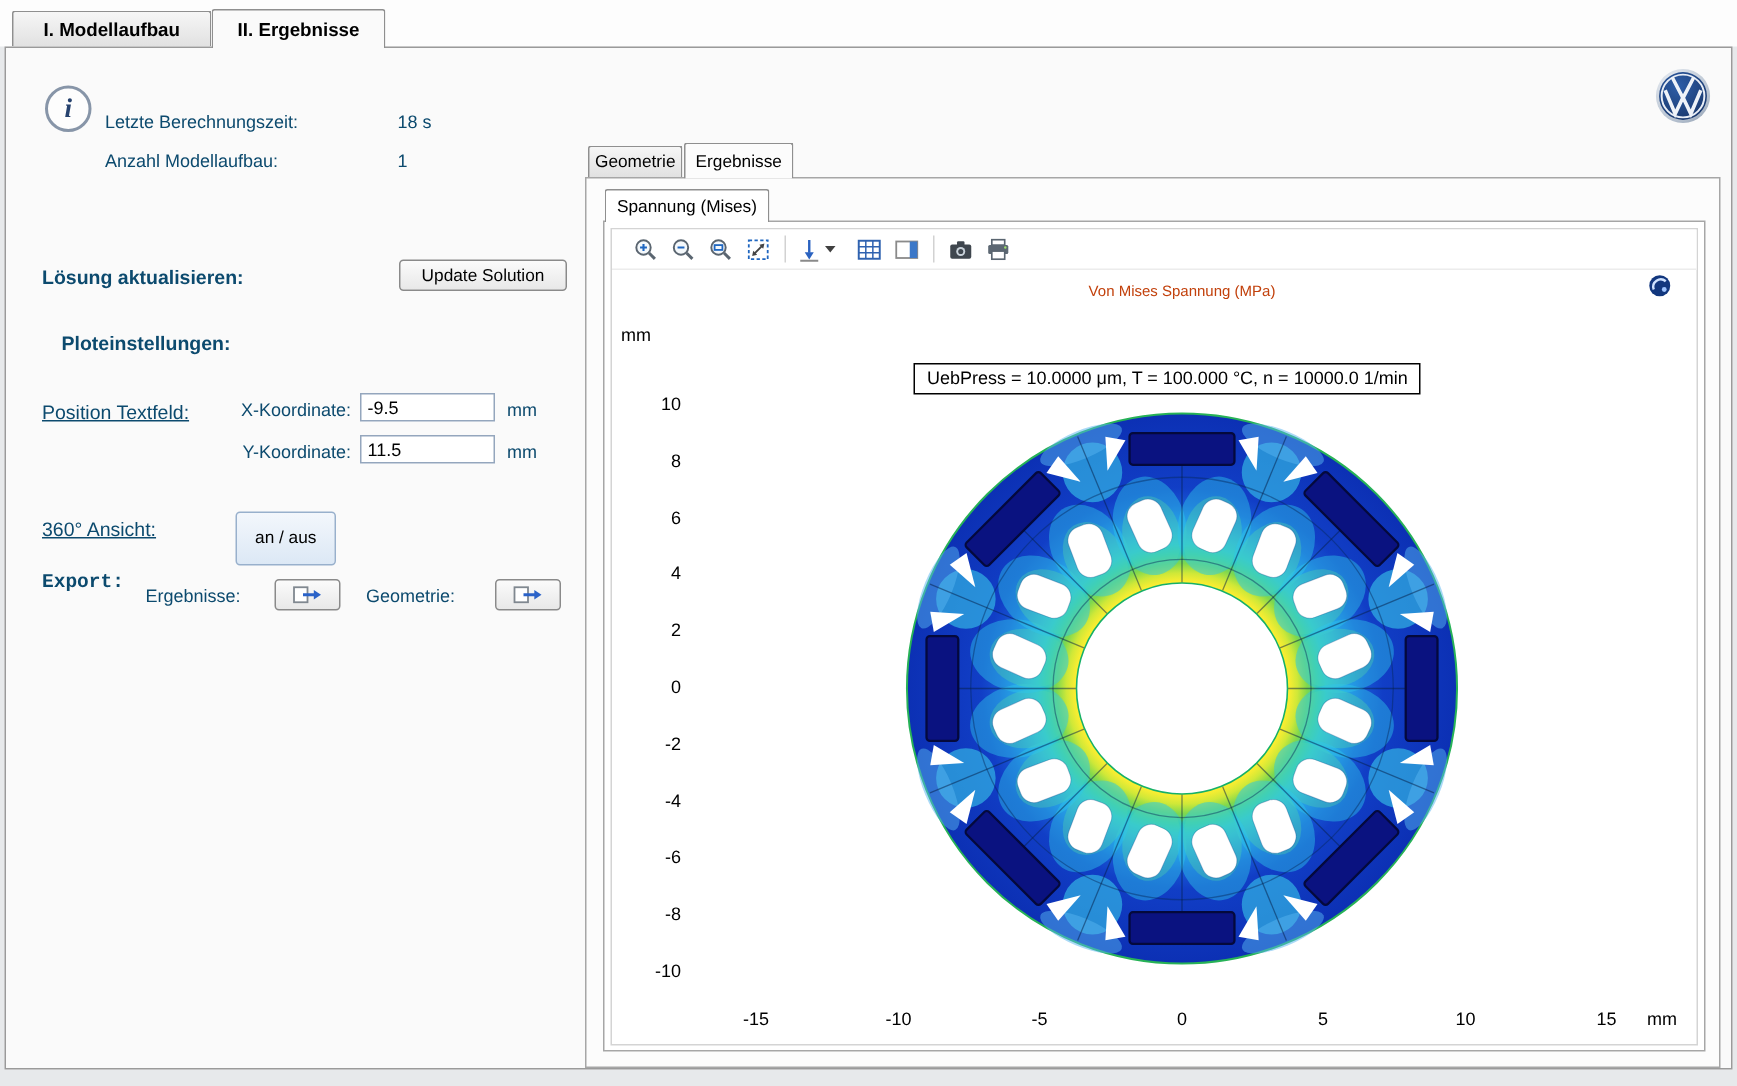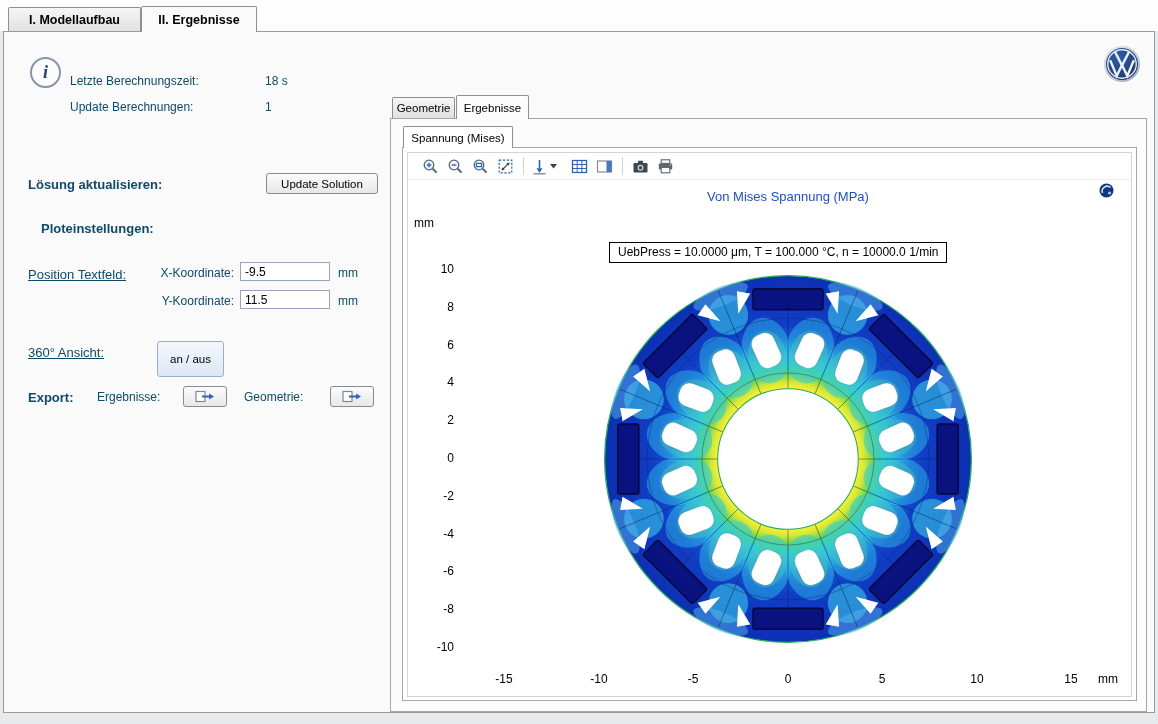--- a/index.html
+++ b/index.html
@@ -43,21 +43,21 @@
     <span>II. Ergebnisse</span>
   </div>
 
   <div class="abs" style="left:30px;top:57px;width:31px;height:31px;border:2px solid #8795a8;border-radius:50%;
               display:flex;align-items:center;justify-content:center;background:#fdfdfd;">
     <span style="font-family:'Liberation Serif',serif;font-style:italic;font-weight:bold;font-size:18px;color:#26426e;">i</span>
   </div>
 
   <div class="lbl" style="left:70px;top:74px;">Letzte Berechnungszeit:</div>
   <div class="lbl" style="left:265px;top:74px;">18 s</div>
-  <div class="lbl" style="left:70px;top:100px;">Update Berechnungen:</div>
+  <div class="lbl" style="left:70px;top:100px;">Anzahl Modellaufbau:</div>
   <div class="lbl" style="left:265px;top:100px;">1</div>
 
   <div class="lbl h" style="left:28px;top:177px;">Lösung aktualisieren:</div>
   <button class="btn" style="left:266px;top:173px;width:112px;height:21px;">
     <span>Update Solution</span>
   </button>
 
   <div class="lbl h" style="left:28px;top:221px;padding-left:13px;">Ploteinstellungen:</div>
 
   <div class="lbl ul" style="left:28px;top:267px;">Position Textfeld:</div>
@@ -67,21 +67,21 @@
 
   <div class="lbl" style="left:148px;top:294px;width:86px;text-align:right;">Y-Koordinate:</div>
   <input class="input" style="left: 240px; top: 290px; width: 90px; height: 19px;" value="11.5">
   <div class="lbl" style="left:338px;top:294px;">mm</div>
 
   <div class="lbl ul" style="left:28px;top:345px;">360° Ansicht:</div>
   <button class="btn blue" style="left:157px;top:341px;width:67px;height:36px;">
     <span>an / aus</span>
   </button>
 
-  <div class="lbl h" style="left:28px;top:390px;">Export:</div>
+  <div class="lbl h" style="left:28px;top:380px;font-family:Liberation Mono, monospace;">Export:</div>
   <div class="lbl" style="left:97px;top:390px;">Ergebnisse:</div>
   <button class="btn" style="left:183px;top:386px;width:44px;height:21px;">
     <span style="display:flex;">
       <svg width="20" height="13">
           <rect x="1" y="1.5" width="9" height="10" fill="#fff" stroke="#808890" stroke-width="1.2"></rect>
           <line x1="7" y1="6.5" x2="15" y2="6.5" stroke="#2a62c8" stroke-width="2"></line>
           <polygon points="19,6.5 14.2,3.4 14.2,9.6" fill="#2a62c8"></polygon>
         </svg>
     </span>
   </button>
@@ -204,21 +204,21 @@
         <svg width="17" height="17">
             <rect x="4.2" y="1.8" width="8.6" height="3.6" fill="#fff" stroke="#5a6570" stroke-width="1.1"></rect>
             <rect x="1.8" y="5.4" width="13.4" height="6" rx="1" fill="#5d6873"></rect>
             <rect x="4.2" y="9.4" width="8.6" height="5.4" fill="#fff" stroke="#5a6570" stroke-width="1.1"></rect>
             <circle cx="13.2" cy="7" r="0.8" fill="#9fe06a"></circle>
           </svg>
       </span>
     </div>
   </div>
 
-  <div class="abs" style="left:788px;top:189px;transform:translateX(-50%);font-size:13px;color:#1d4ed8;white-space:nowrap;">Von Mises Spannung (MPa)</div>
+  <div class="abs" style="left:788px;top:189px;transform:translateX(-50%);font-size:10px;color:#c2410c;white-space:nowrap;">Von Mises Spannung (MPa)</div>
 
   <div class="abs" style="left:1099px;top:183px;display:flex;">
     <svg width="15" height="15">
         <circle cx="7.5" cy="7.5" r="7" fill="#12377e"></circle>
         <path d="M 3.5 10 A 5 5 0 0 1 11.5 4.5" stroke="#cfe2ff" stroke-width="1.6" fill="none"></path>
         <circle cx="10.5" cy="10" r="1.6" fill="#9fc4ff"></circle>
       </svg>
   </div>
 
   <div class="tick" style="left:414px;top:216px;">mm</div>

